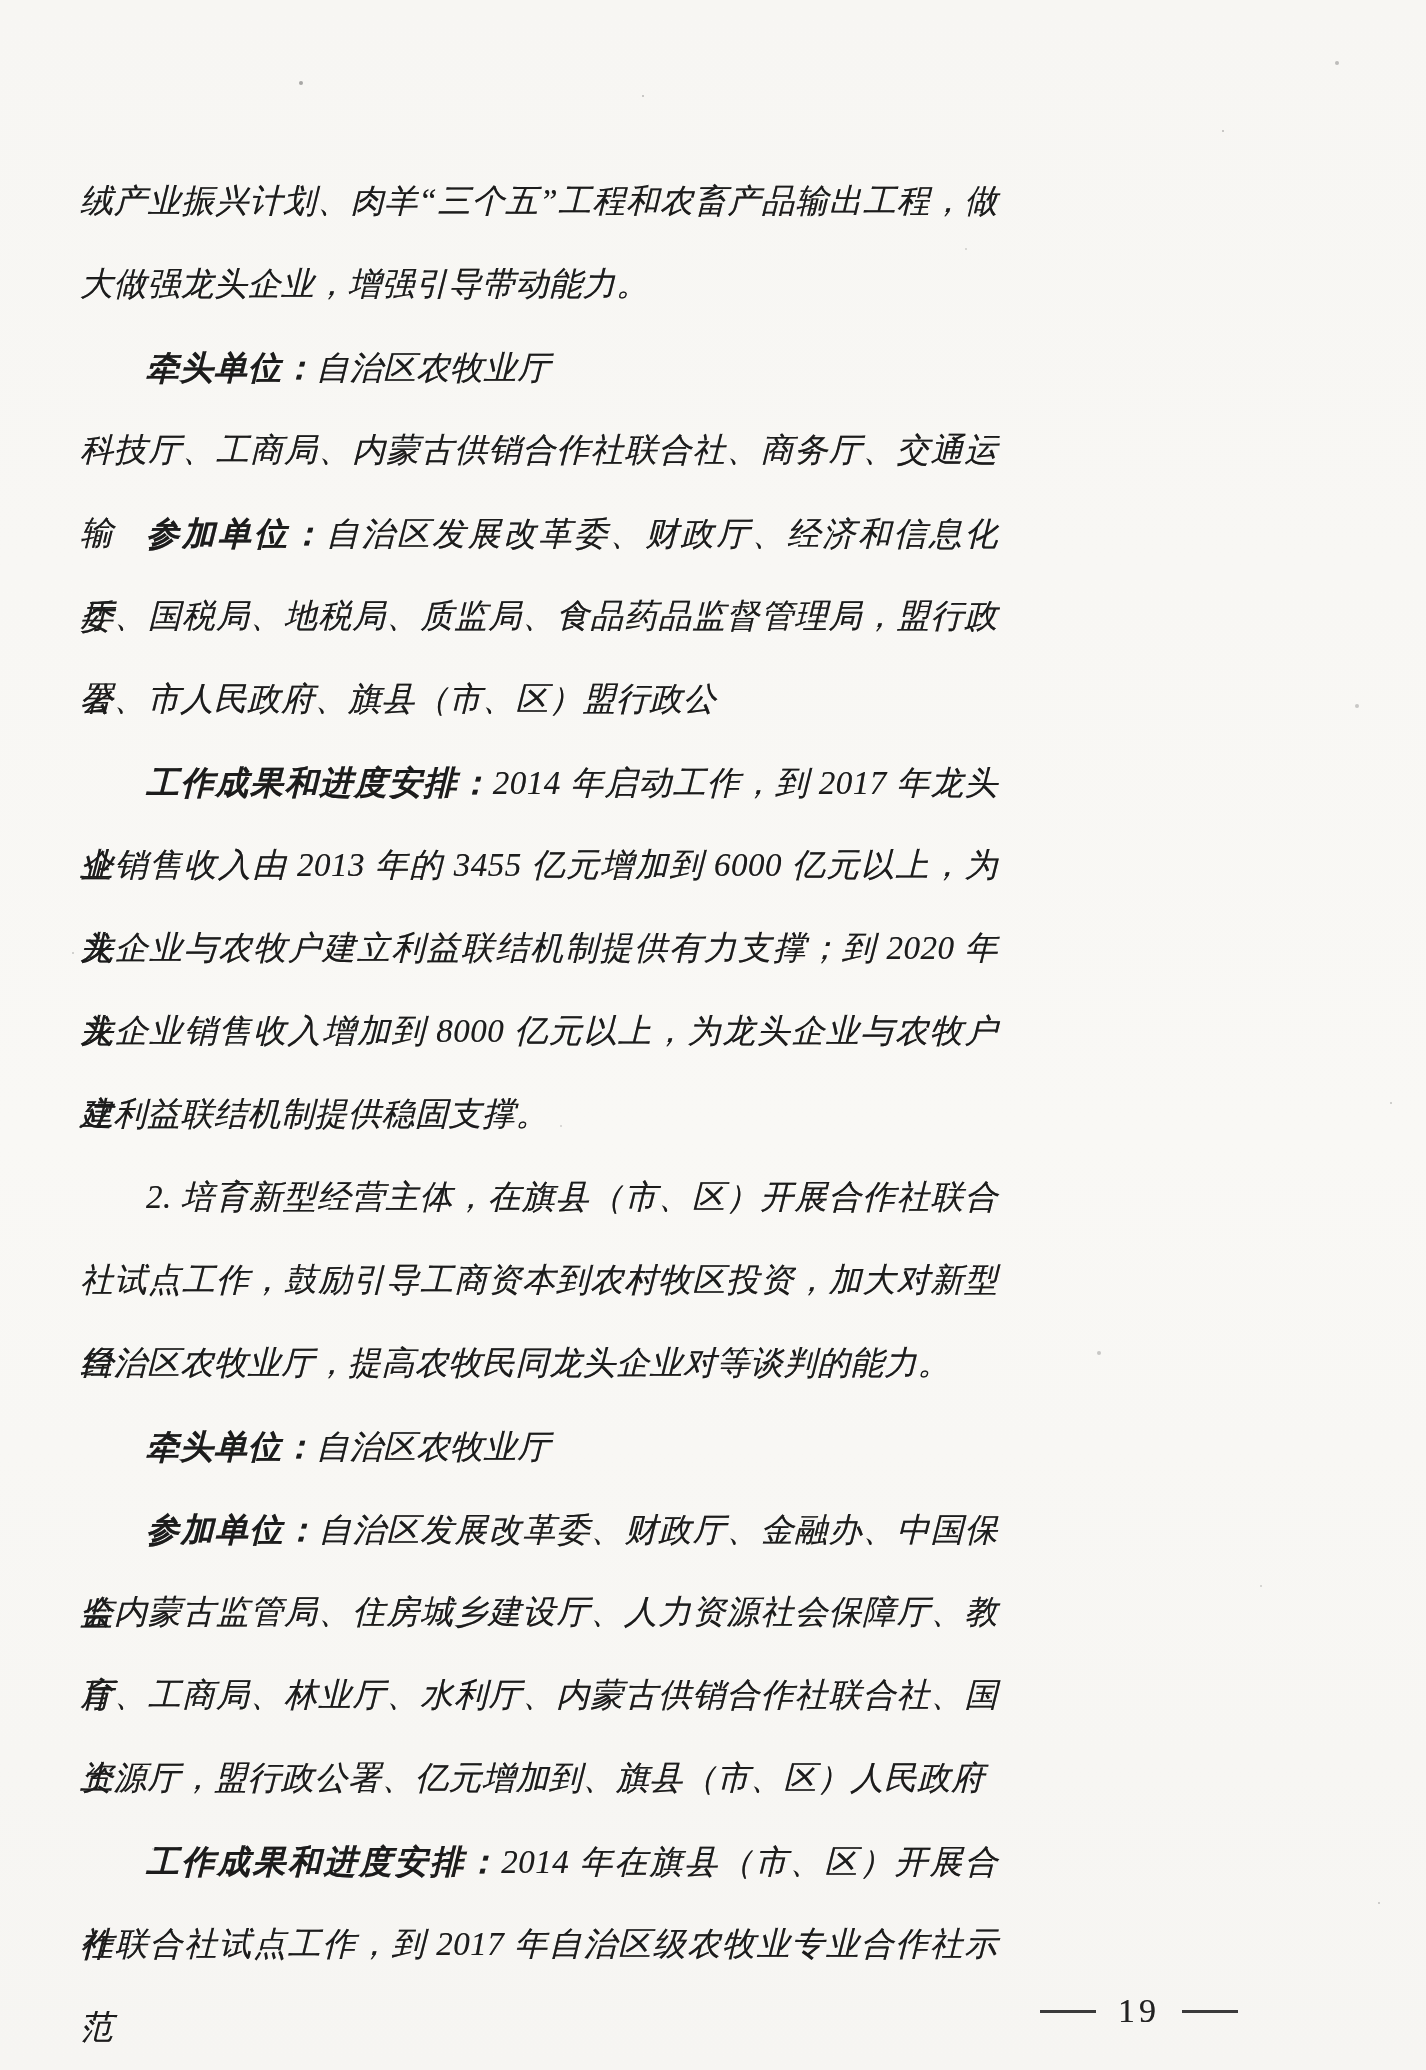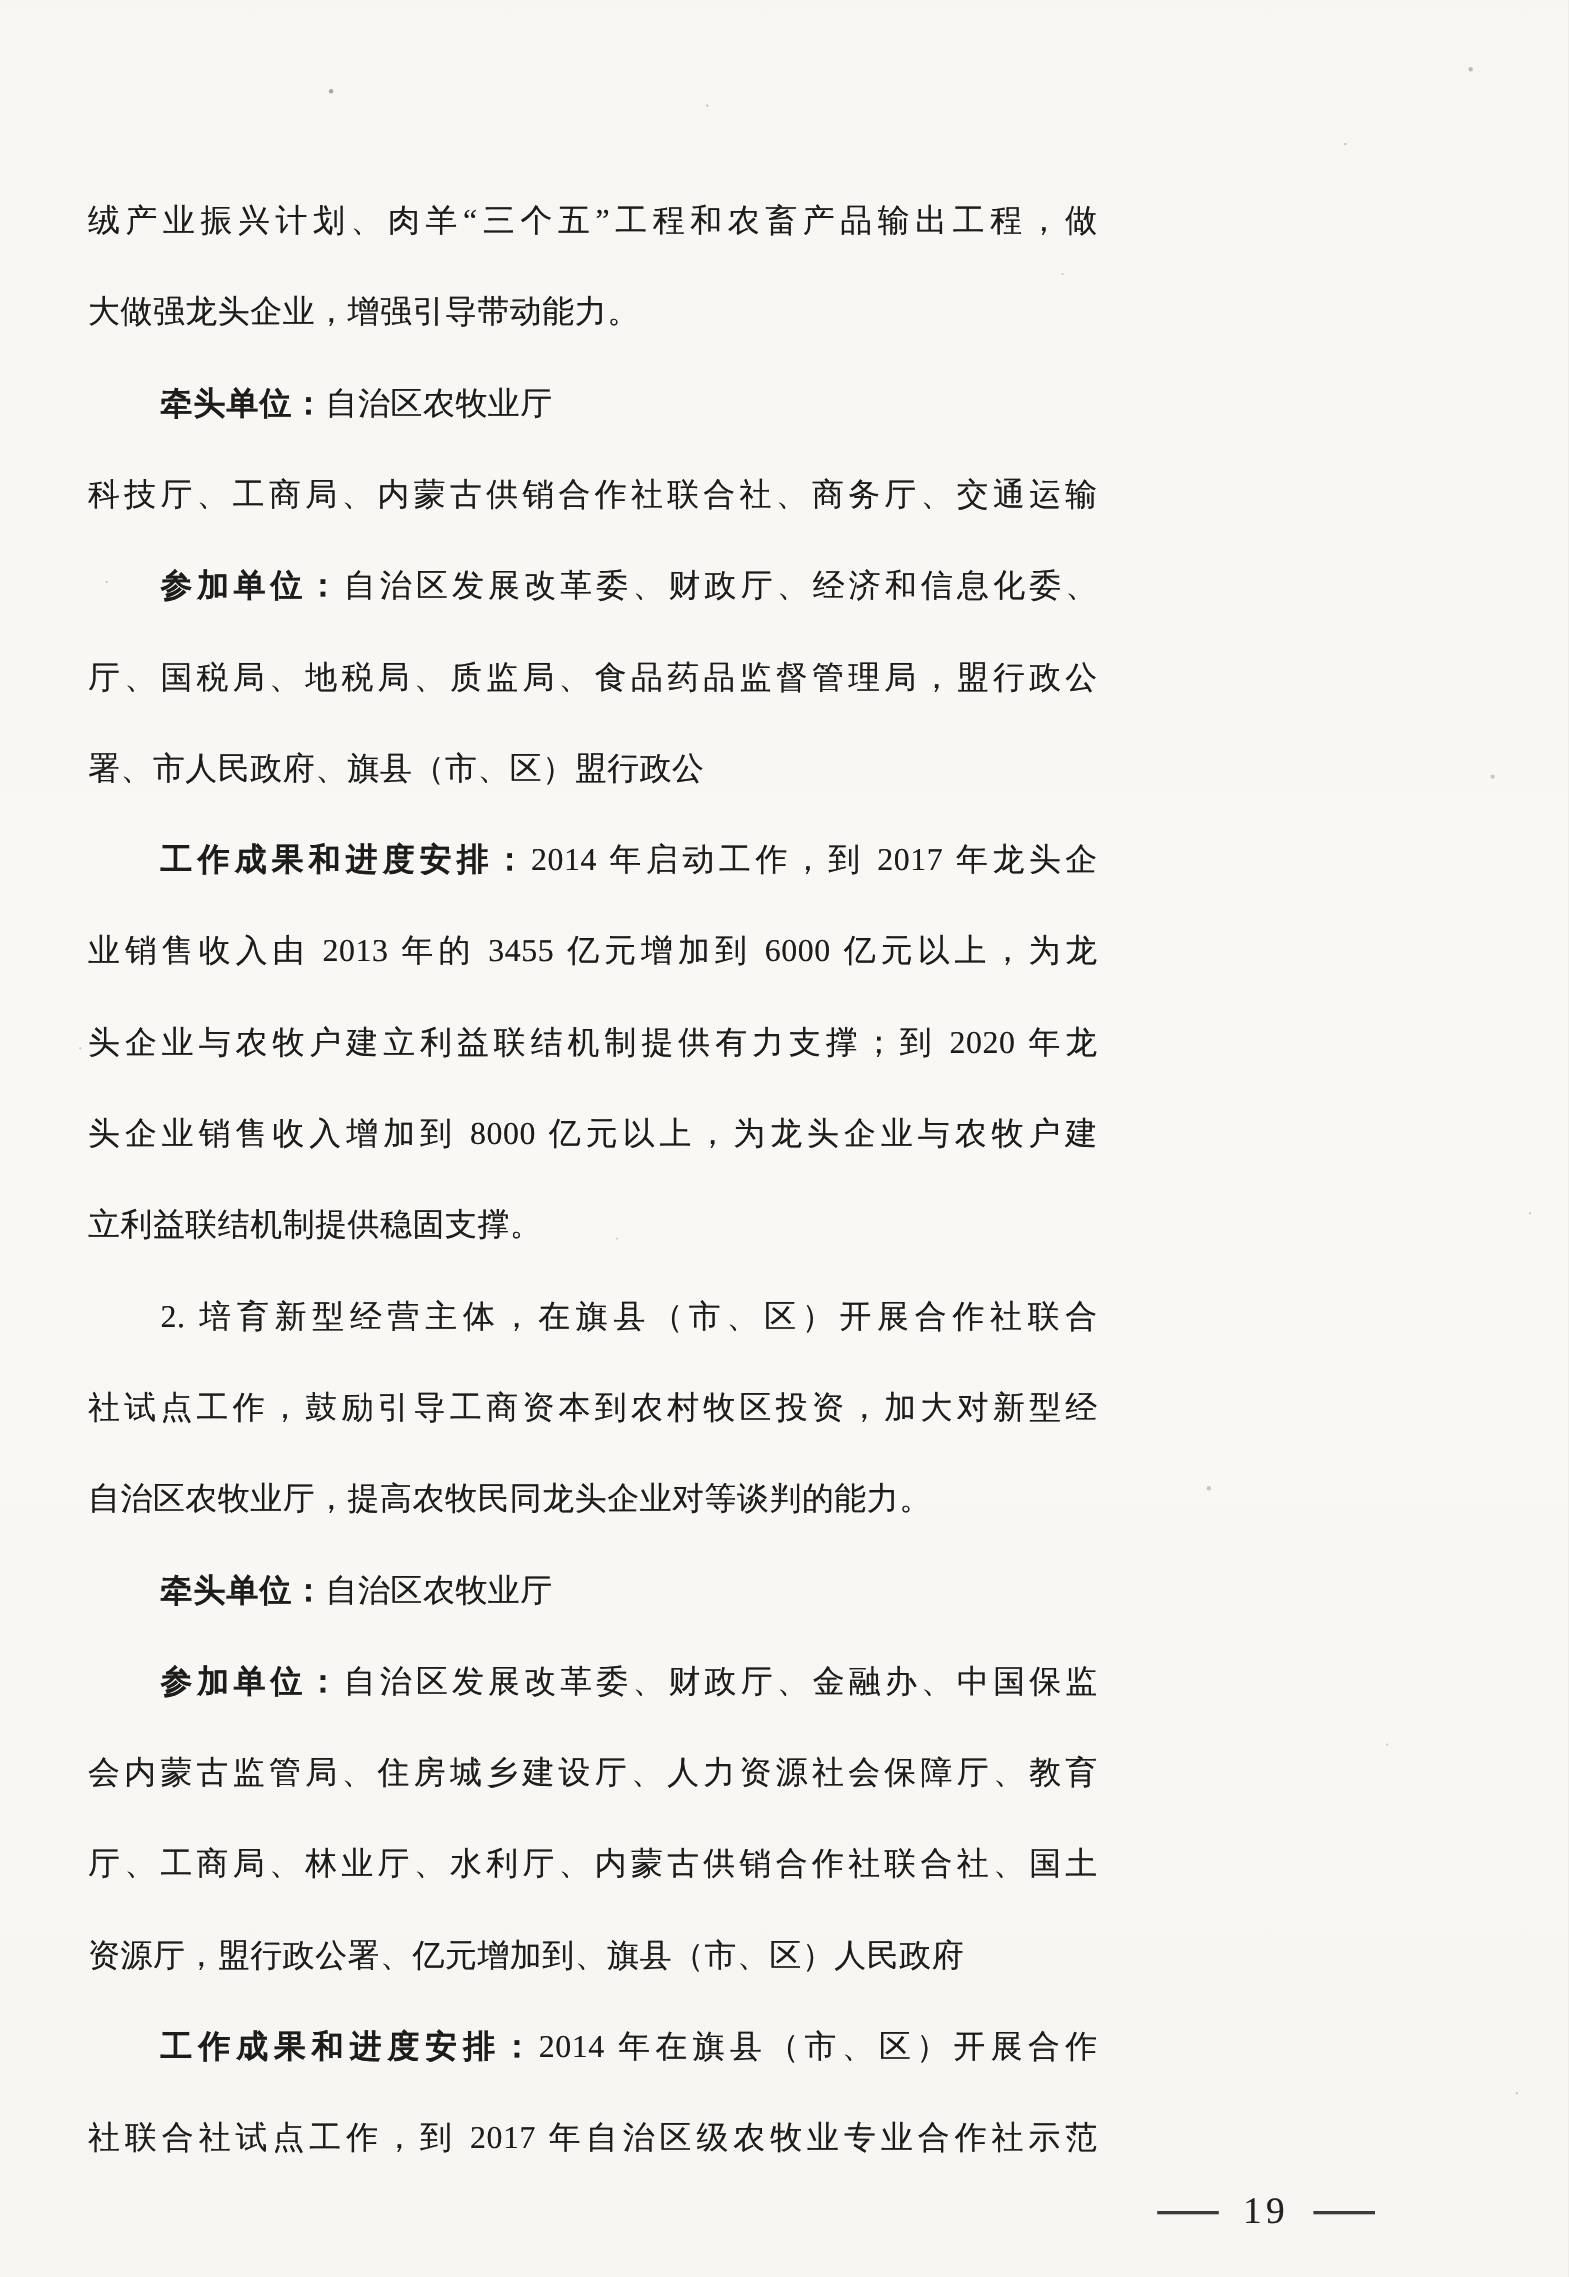--- a/index.html
+++ b/index.html
@@ -36,42 +36,43 @@
   }
   .text-block {
     position: absolute;
     left: 80px;
     top: 160px;
     width: 918px;
   }
   .line {
     height: 83px;
     line-height: 83px;
-    font-size: 29px;
+    font-size: 33px;
     letter-spacing: 0.5px;
     white-space: nowrap;
     text-shadow: 0 0 0.6px rgba(20,20,20,.55);
+    font-style: italic;
   }
   .line.j {
     white-space: normal;
     text-align: justify;
     text-align-last: justify;
     text-justify: inter-character;
   }
   .line.indent { text-indent: 66px; }
   .lbl {
     font-family: "Liberation Sans", "DejaVu Sans", sans-serif;
     font-weight: 700;
     letter-spacing: 1px;
     text-align: center;
   }
   .page-footer {
     position: absolute;
     top: 1992px;
-    right: 176px;
+    right: 188px;
     display: flex;
     align-items: center;
     gap: 22px;
     font-size: 34px;
     color: #222;
   }
   .footer-dash {
     display: inline-block;
     width: 56px;
     height: 3px;

